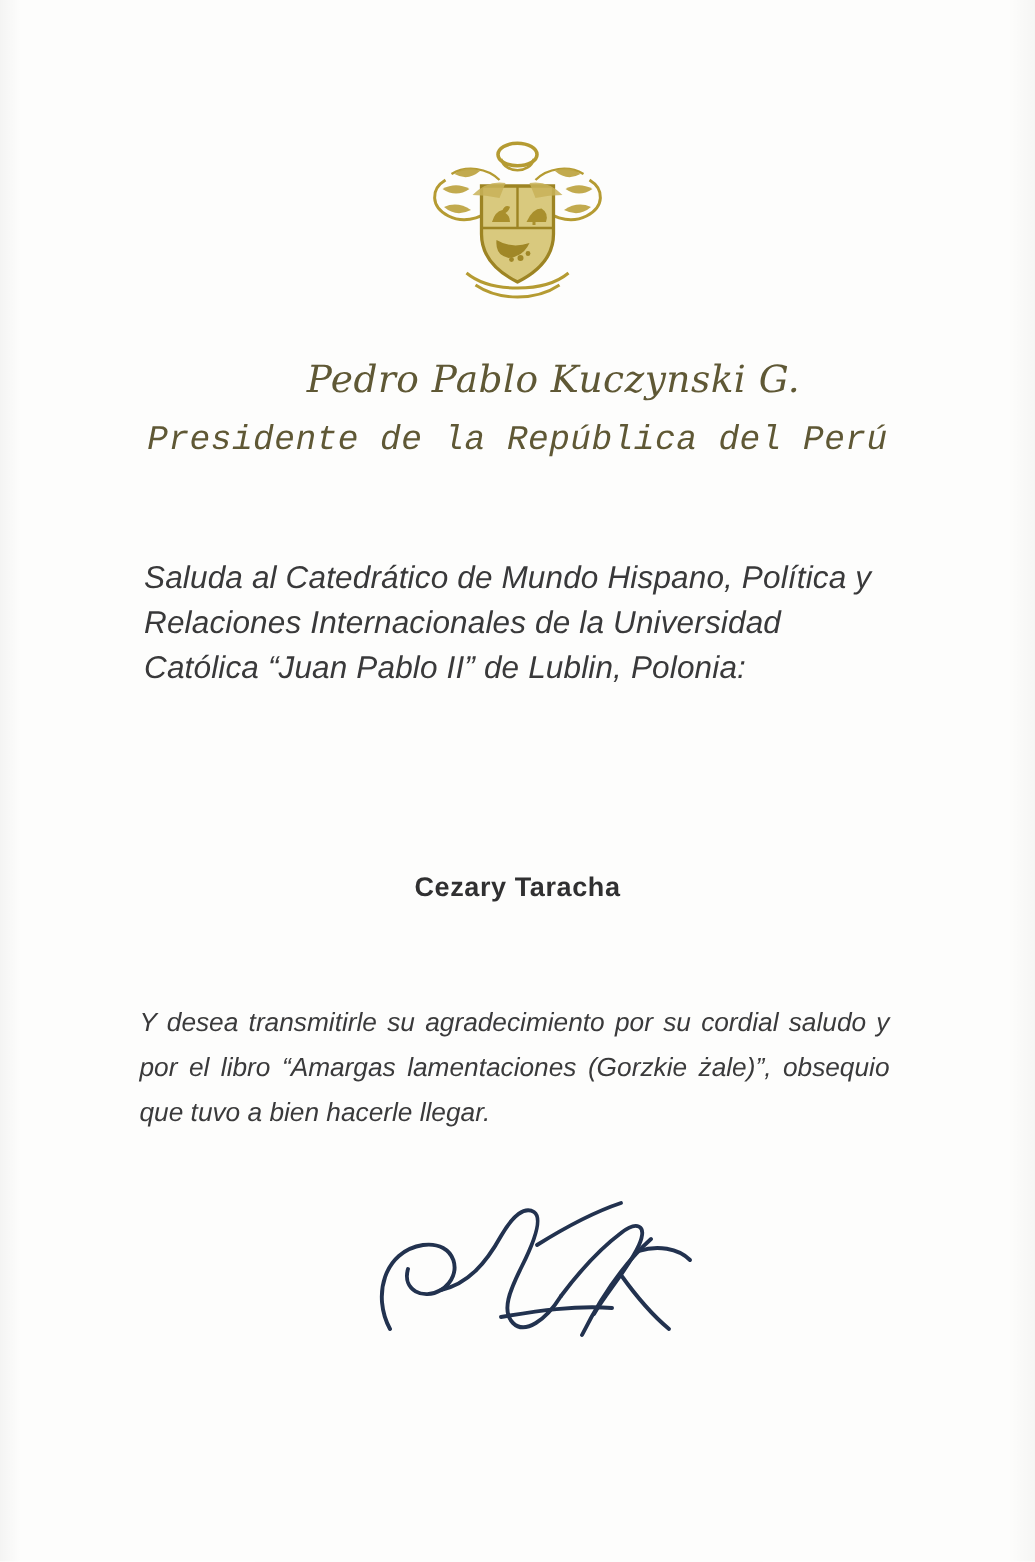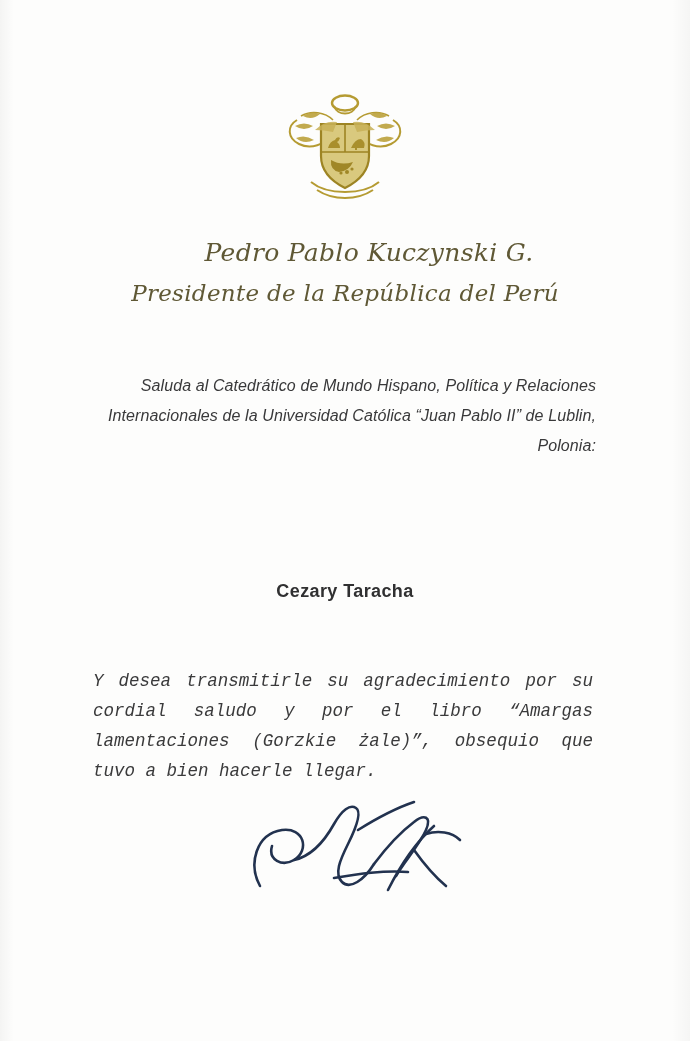--- a/index.html
+++ b/index.html
@@ -72,30 +72,31 @@
     font-size: 25px;
     line-height: 34px;
     color: #5f5835;
     padding-left: 48px;
   }
   .name-2 {
     font-size: 23px;
     line-height: 34px;
     margin-top: 6px;
     color: #5f5835;
+    font-family: Liberation Mono, monospace;
   }
 
   .salutation {
     position: absolute;
     top: 371px;
     left: 96px;
     width: 500px;
-    text-align: right;
-    font-style: italic;
-    font-size: 16px;
+    text-align: left;
+    font-style: italic;
+    font-size: 21px;
     line-height: 30px;
     color: #39393a;
     letter-spacing: 0.1px;
   }
 
   .honoree {
     position: absolute;
     top: 581px;
     left: 0; right: 0;
     text-align: center;
@@ -109,21 +110,20 @@
     position: absolute;
     top: 666px;
     left: 93px;
     width: 500px;
     font-style: italic;
     font-size: 17.5px;
     line-height: 30px;
     color: #3a3a3b;
     text-align: justify;
     text-align-last: left;
-    font-family: Liberation Mono, monospace;
   }
 
   .signature-wrap {
     position: absolute;
     top: 790px;
     left: 238px;
     width: 250px;
     height: 125px;
   }
   .signature {

